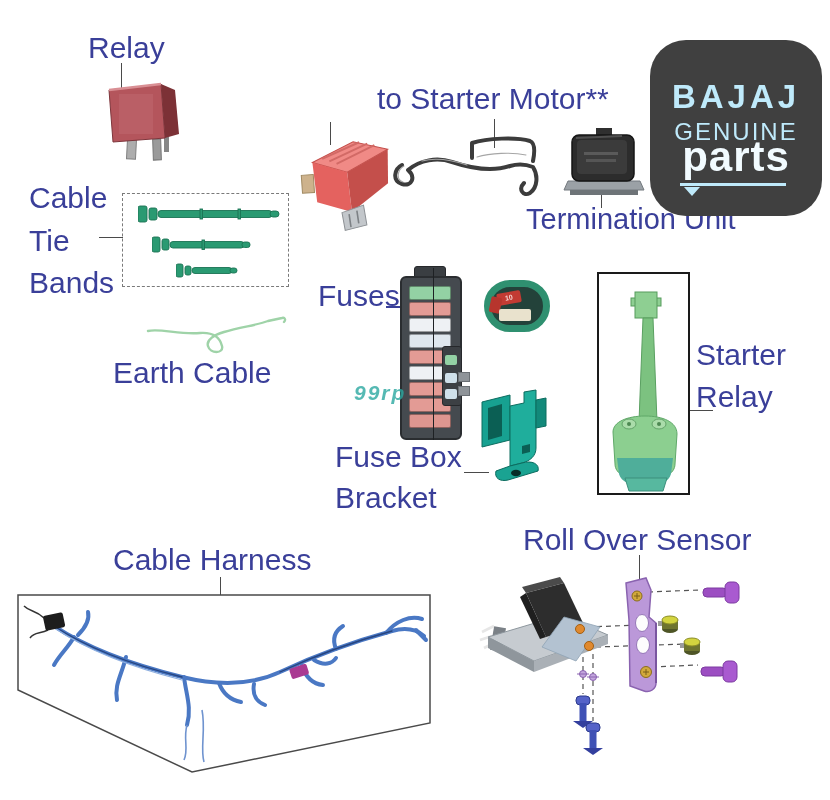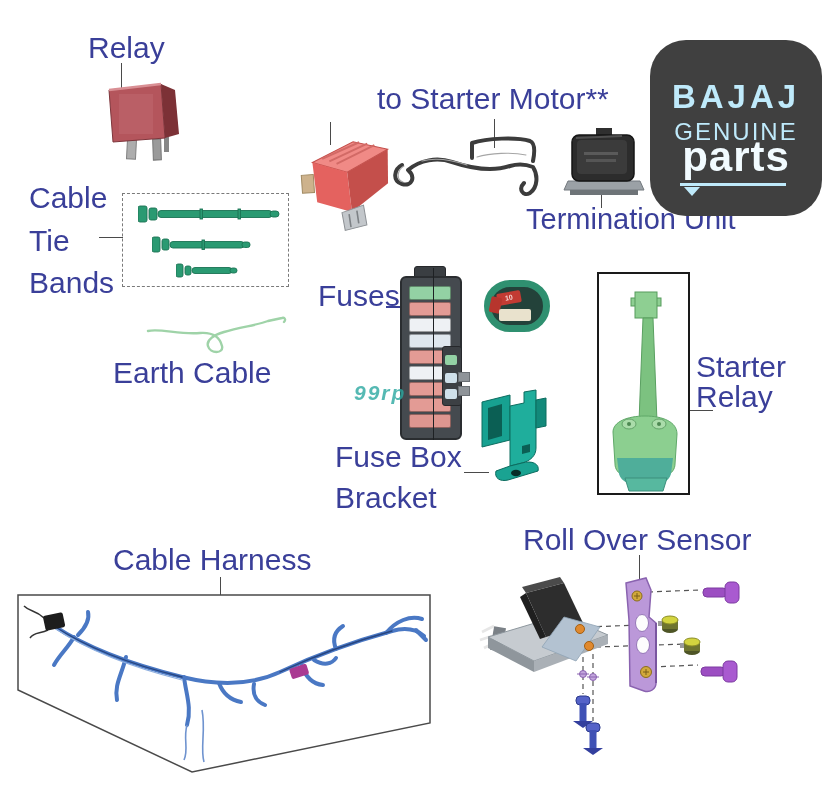--- a/index.html
+++ b/index.html
@@ -55,21 +55,21 @@
   <div class="lbl" style="left:88px;top:31px;">Relay</div>
   <div class="lbl" style="left:377px;top:82px;">to Starter Motor**</div>
   <div class="lbl" style="left:526px;top:204px;font-size:29px;text-align:right;">Termination Unit</div>
   <div class="lbl" style="left:29px;top:181px;">Cable</div>
   <div class="lbl" style="left:29px;top:224px;">Tie</div>
   <div class="lbl" style="left:29px;top:266px;">Bands</div>
   <div class="lbl" style="left:113px;top:356px;">Earth Cable</div>
   <div class="lbl" style="left:318px;top:279px;">Fuses</div>
   <div class="lbl" style="left:335px;top:440px;">Fuse Box</div>
   <div class="lbl" style="left:335px;top:481px;">Bracket</div>
-  <div class="lbl" style="left:696px;top:338px;margin-top:12px;">Starter</div>
+  <div class="lbl" style="left:696px;top:338px;">Starter</div>
   <div class="lbl" style="left:696px;top:380px;">Relay</div>
   <div class="lbl" style="left:113px;top:543px;">Cable Harness</div>
   <div class="lbl" style="left:523px;top:523px;">Roll Over Sensor</div>
 
   <div class="leader-v" style="left:121px;top:63px;height:25px;"></div>
   <div class="leader-v" style="left:330px;top:122px;height:23px;"></div>
   <div class="leader-v" style="left:494px;top:119px;height:29px;"></div>
   <div class="leader-v" style="left:601px;top:195px;height:13px;"></div>
   <div class="leader-h" style="left:99px;top:237px;width:24px;"></div>
   <div class="leader-h" style="left:386px;top:306px;width:19px;border-top-color:#3a3f99;border-top-width:2.4px;"></div>

